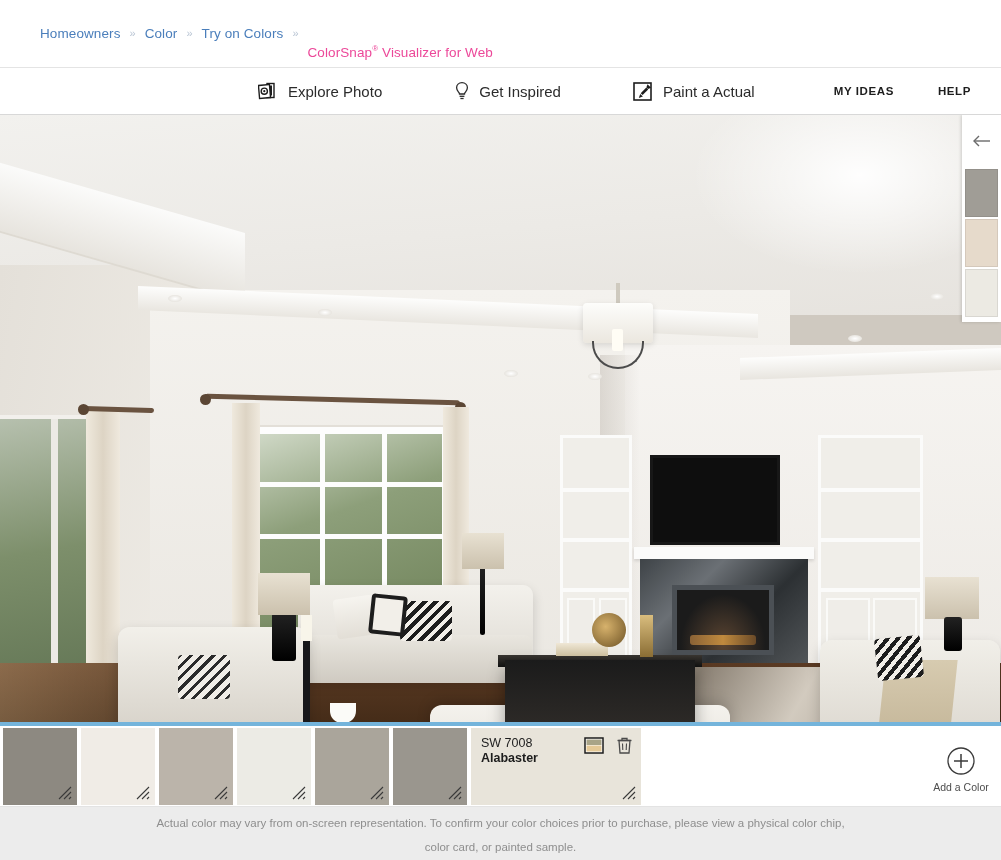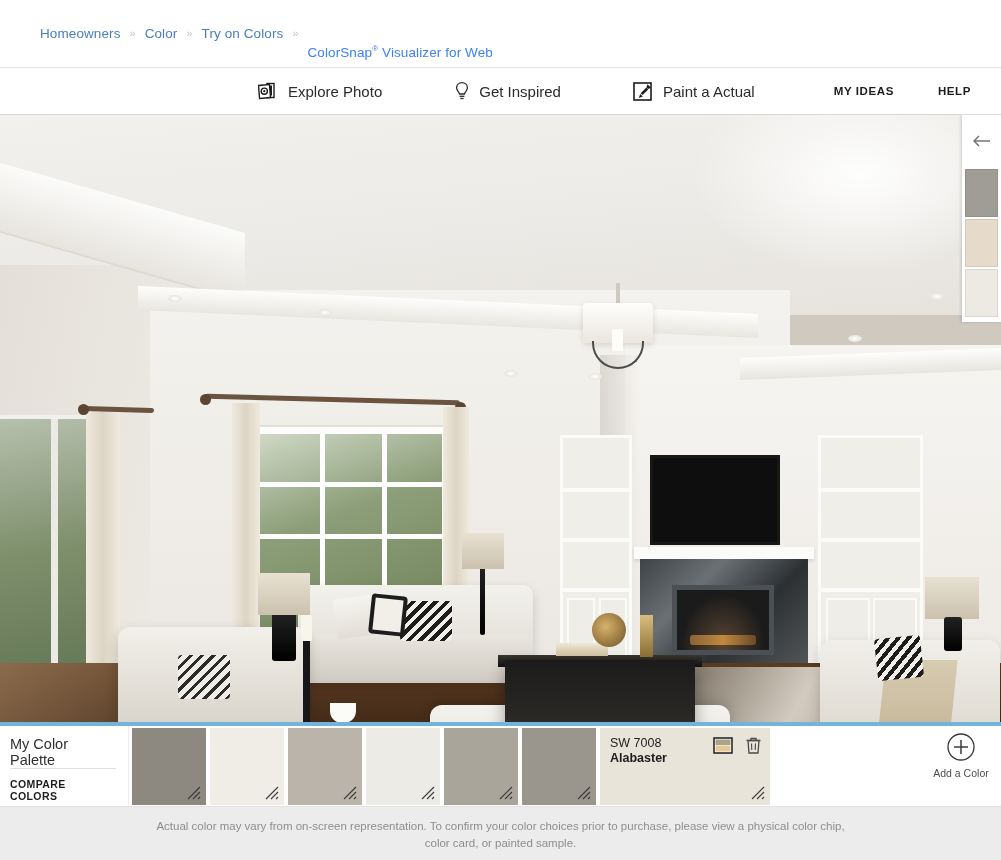--- a/index.html
+++ b/index.html
@@ -13,21 +13,21 @@
 
   
   .breadcrumb-bar {
     height: 68px; width: 1001px;
     display: flex; align-items: center;
     padding-left: 40px;
     background: #fff;
     border-bottom: 1px solid #e4e4e4;
   }
   .crumb { font-size: 13.5px; color: #4a7ebb; letter-spacing: .1px; }
-  .crumb.current { color: #3b82f6; margin-top: 36px; }
+  .crumb.current { color: #ec4899; margin-top: 36px; }
   .crumb-sep { color: #b9c5d4; font-size: 11px; margin: 0 9px; line-height: 1; }
   .crumb sup { font-size: 8px; vertical-align: super; }
 
   
   .navbar {
     height: 47px; width: 1001px;
     display: flex; align-items: center;
     background: #fff; position: relative;
     border-bottom: 1px solid #d8d8d8;
   }
@@ -165,30 +165,30 @@
   .pal-title { font-size:14.5px; color:#2f2f2f; }
   .pal-compare { font-size:10.5px; font-weight:bold; letter-spacing:.4px; color:#1d1d1d;
     border-top:1px solid #e0e0e0; padding-top:9px; cursor:pointer; }
   .swatches { display:flex; align-items:center; gap:4px; padding:2px 0 2px 3px; }
   .swatch { width:74px; height:77px; position:relative; cursor:pointer; }
   .hatch { position:absolute; right:5px; bottom:5px; width:18px; height:18px; }
   .swatch-named { width:170px; height:77px; position:relative; cursor:pointer; padding:8px 10px; }
   .sw-code { font-size:12.5px; color:#1d1d1d; line-height:15px; }
   .sw-name { font-size:12.5px; font-weight:bold; color:#1d1d1d; line-height:15px; }
   .sw-actions { position:absolute; right:8px; top:8px; display:flex; gap:12px; align-items:center; }
-  .actions { margin-left:auto; display:flex; align-items:center; gap:1px; padding-right:4px;flex-direction:column; }
+  .actions { margin-left:auto; display:flex; align-items:center; gap:1px; padding-right:4px; }
   .action { width:72px; display:flex; flex-direction:column; align-items:center; gap:5px;
     cursor:pointer; padding-top:6px; }
   .action-label { font-size:10.5px; color:#4d4d4d; }
   .action-label.lg { font-size:13px; color:#1d1d1d; }
 
   
   .footer { width:1001px; height:56px; background:#ececec; display:flex; align-items:center;
     justify-content:center; }
-  .footer p { font-size:11.5px; color:#8e8e8e; text-align:center; line-height:17px; max-width:700px; }
+  .footer p { font-size:11.5px; color:#8e8e8e; text-align:center; line-height:24px; max-width:700px; }
 </style>
 </head>
 <body>
 
 <div class="app">
 
   <div class="breadcrumb-bar">
     <span class="crumb">Homeowners</span>
     <span class="crumb-sep">»</span>
     <span class="crumb">Color</span>
@@ -359,24 +359,20 @@
       </div>
       <div class="rail-sw" id="rail-0" style="background: rgb(160, 157, 150);"></div>
       <div class="rail-sw" id="rail-1" style="background: rgb(230, 218, 203);"></div>
       <div class="rail-sw" id="rail-2" style="background: rgb(236, 234, 227);"></div>
     </div>
   </div>
 
   <div class="accent-line" style="background: rgb(116, 180, 219);"></div>
 
   <div class="palette">
-    <div class="palette-label">
-      <span class="pal-title">My Color Palette</span>
-      <span class="pal-compare">COMPARE COLORS</span>
-    </div>
 
     <div class="swatches">
       <div class="swatch" id="pal-0" style="background: rgb(141, 137, 129);">
         <svg class="hatch" viewBox="0 0 18 18">
             <g stroke="#3a3a3a" stroke-width="1.1">
               <line x1="17" y1="5" x2="5" y2="17"></line>
               <line x1="17" y1="10" x2="10" y2="17"></line>
               <line x1="17" y1="15" x2="15" y2="17"></line>
             </g>
           </svg>

